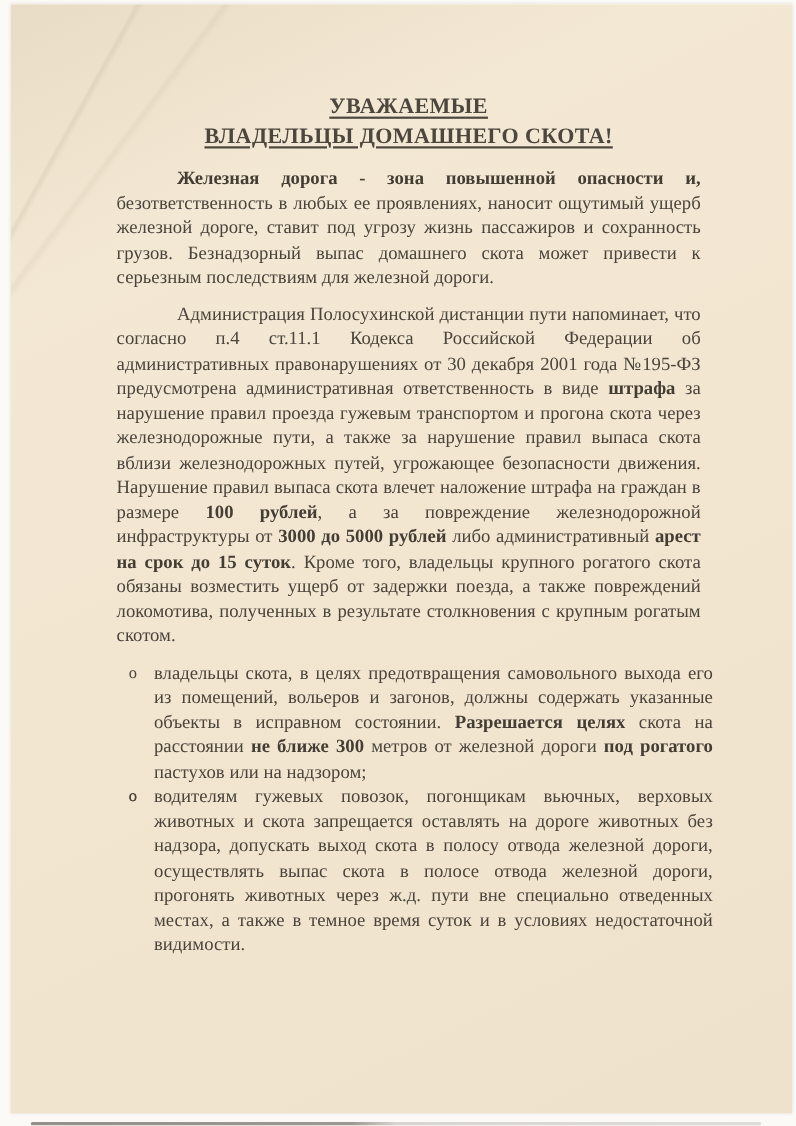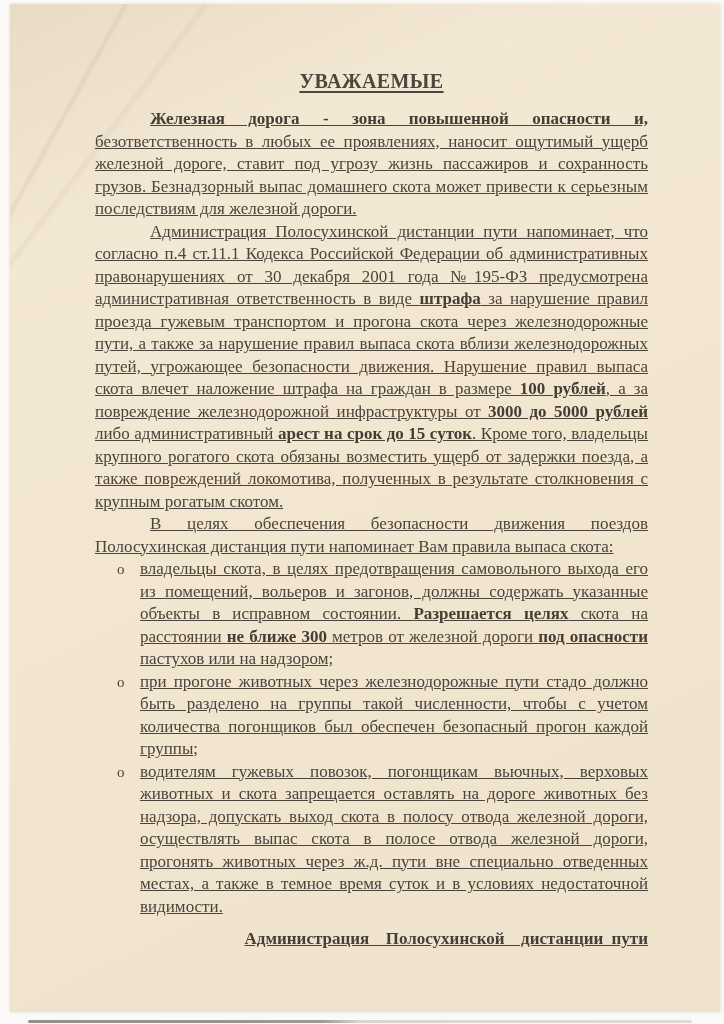--- a/index.html
+++ b/index.html
@@ -21,43 +21,42 @@
     content: "";
     position: absolute; left: 0; top: 0;
     width: 320px; height: 400px;
     background:
       linear-gradient(119deg, transparent 98px, rgba(130,105,75,.10) 101px, transparent 106px) no-repeat,
       linear-gradient(127deg, transparent 152px, rgba(130,105,75,.07) 156px, transparent 162px) no-repeat;
     pointer-events: none;
   }
   .content {
     position: absolute;
-    left: 85px; top: 64px;
+    left: 85px; top: 80px;
     width: 553px;
     color: #4a443b;
     font-size: 17px;
     line-height: 22.5px;
-    text-decoration: underline;
   }
   .doc-title {
     margin: 0 0 13px 0;
     text-align: center;
     font-size: 20px;
     line-height: 27px;
     font-weight: bold;
     color: #4c463d;
     letter-spacing: .4px;
   }
   .title-line {
     display: inline-block;
     text-decoration: underline;
     text-underline-offset: 3px;
   }
   .para {
-    margin: 0;
+    margin: 11px;
     text-align: justify;
     text-indent: 55px;
   }
   .para b, .bullet-text b { color: #443d34; }
   .bullet-list {
     margin: 0; padding: 0;
     list-style: none;
   }
   .bullet-item {
     position: relative;
@@ -88,38 +87,36 @@
   }
 </style>
 </head>
 <body>
 
 <div class="paper">
   <div class="content">
 
     <h1 class="doc-title">
       <span class="title-line">УВАЖАЕМЫЕ</span><br>
+      <span class="title-line">ВЛАДЕЛЬЦЫ ДОМАШНЕГО СКОТА!</span>
     </h1>
 
     <p class="para"><b>Железная дорога - зона повышенной опасности и,</b><span> безответственность в любых ее проявлениях, наносит ощутимый ущерб железной дороге, ставит под угрозу жизнь пассажиров и сохранность грузов. Безнадзорный выпас домашнего скота может привести к серьезным последствиям для железной дороги.</span></p>
     <p class="para"><span>Администрация Полосухинской  дистанции пути напоминает, что согласно п.4 ст.11.1 Кодекса Российской Федерации об административных правонарушениях от 30 декабря 2001 года №195-ФЗ предусмотрена административная ответственность в виде </span><b>штрафа</b><span> за нарушение правил проезда гужевым транспортом и прогона скота через железнодорожные пути, а также за нарушение правил выпаса скота вблизи железнодорожных путей, угрожающее безопасности движения. Нарушение правил выпаса скота влечет наложение штрафа на граждан в размере </span><b>100 рублей</b><span>, а за повреждение железнодорожной инфраструктуры от </span><b>3000 до 5000 рублей</b><span> либо административный </span><b>арест на срок до 15 суток</b><span>.  Кроме того, владельцы крупного рогатого скота обязаны возместить ущерб от задержки поезда, а также повреждений локомотива, полученных в результате столкновения с крупным рогатым скотом.</span></p>
-    <p class="para"><span>В целях обеспечения безопасности движения поездов Полосухинская дистанция пути напоминает Вам правила выпаса скота:</span></p>
 
     <ul class="bullet-list">
       <li class="bullet-item">
         <span class="bullet-marker">o</span>
-        <span class="bullet-text"><span>владельцы скота, в целях предотвращения самовольного выхода его из помещений, вольеров и загонов, должны содержать указанные объекты в исправном состоянии. </span><b>Разрешается целях</b><span> скота на расстоянии </span><b>не ближе 300</b><span> метров от железной дороги  </span><b>под опасности</b><span> пастухов или на надзором;</span></span>
+        <span class="bullet-text"><span>владельцы скота, в целях предотвращения самовольного выхода его из помещений, вольеров и загонов, должны содержать указанные объекты в исправном состоянии. </span><b>Разрешается целях</b><span> скота на расстоянии </span><b>не ближе 300</b><span> метров от железной дороги  </span><b>под рогатого</b><span> пастухов или на надзором;</span></span>
       </li>
       <li class="bullet-item">
         <span class="bullet-marker">o</span>
-        <span class="bullet-text"><span>при прогоне животных через железнодорожные пути стадо должно быть разделено на группы такой численности, чтобы с учетом количества погонщиков был обеспечен безопасный прогон каждой группы;</span></span>
       </li>
       <li class="bullet-item">
         <span class="bullet-marker">o</span>
         <span class="bullet-text"><span>водителям гужевых повозок, погонщикам вьючных, верховых животных и скота запрещается оставлять на дороге животных без надзора, допускать выход скота в полосу отвода железной дороги, осуществлять выпас скота в полосе отвода железной дороги, прогонять животных через ж.д. пути вне специально отведенных местах, а также в темное время суток и в условиях недостаточной видимости.</span></span>
       </li>
     </ul>
 
-    <p class="signature">Администрация  Полосухинской  дистанции пути</p>
 
   </div>
 </div>
 <div class="scan-edge"></div>
 
 </body></html>

